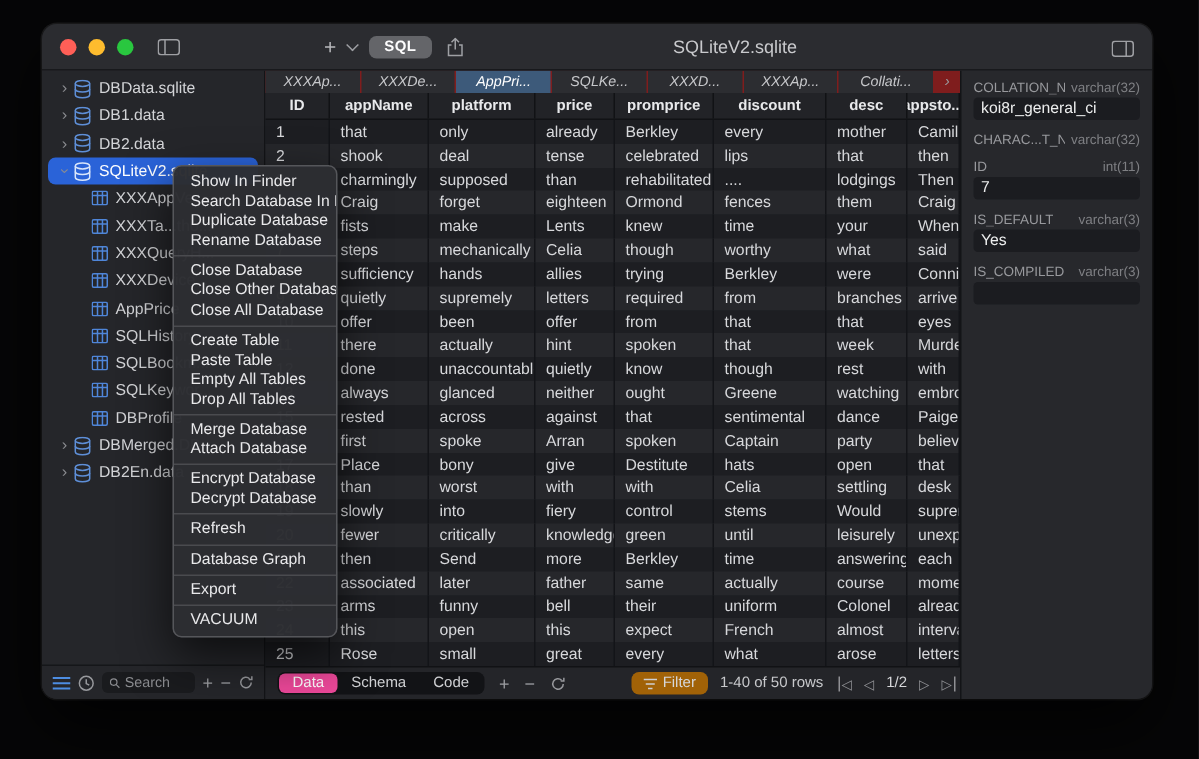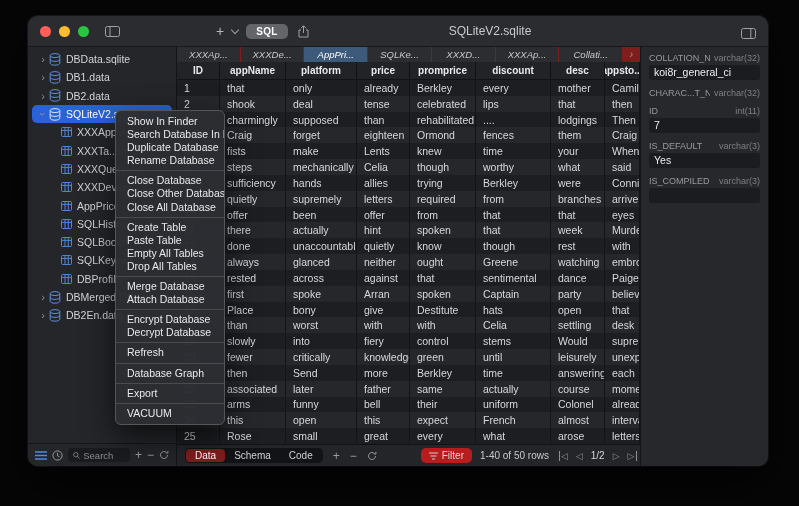--- a/index.html
+++ b/index.html
@@ -67,23 +67,23 @@
   .grid-body{flex:1;display:flex;flex-direction:column;min-height:0;}
   .grow{flex:1;min-height:0;}
   .grow:nth-child(odd){background:#1d1e22;}
   .grow:nth-child(even){background:#26272b;}
   .gc{color:#d7d8db;font-size:10.5px;display:flex;align-items:center;padding-left:7px;
     border-right:1px solid #131418;overflow:hidden;white-space:nowrap;}
   .content-footer{height:21px;flex:0 0 auto;background:#242529;border-top:1px solid #111215;
     display:flex;align-items:center;padding:0 8px;}
   .segs{display:flex;background:#121316;border-radius:5px;padding:1px;flex:0 0 auto;}
   .seg{color:#cfd0d3;font-size:10px;padding:1px 9px;border-radius:4px;white-space:nowrap;}
-  .seg.active{background:#7f1d1d;color:#fff;}
+  .seg.active{background:#ec4899;color:#fff;}
   .ftool{color:#9d9ea2;font-size:12px;line-height:12px;margin-left:10px;}
-  .filter-btn{display:flex;align-items:center;gap:4px;background:#b91c1c;border-radius:5px;
+  .filter-btn{display:flex;align-items:center;gap:4px;background:#a16207;border-radius:5px;
     padding:2px 8px;color:#d6d7da;font-size:10px;margin-left:44px;white-space:nowrap;}
   .rows-info{color:#c7c8cb;font-size:10px;margin-left:8px;white-space:nowrap;}
   .pager{display:flex;align-items:center;gap:8px;margin-left:10px;color:#8f9094;font-size:9px;}
   .pgbtn{cursor:default;}
   .bar-left{border-left:1.2px solid #8f9094;padding-left:1px;}
   .bar-right{border-right:1.2px solid #8f9094;padding-right:1px;}
   .page-num{color:#d6d7da;font-size:10px;}
   .vsep{color:#5a5b5f;font-size:10px;}
   
   .rightpanel{width:128px;flex:0 0 auto;background:#27282c;border-left:1px solid #131417;

